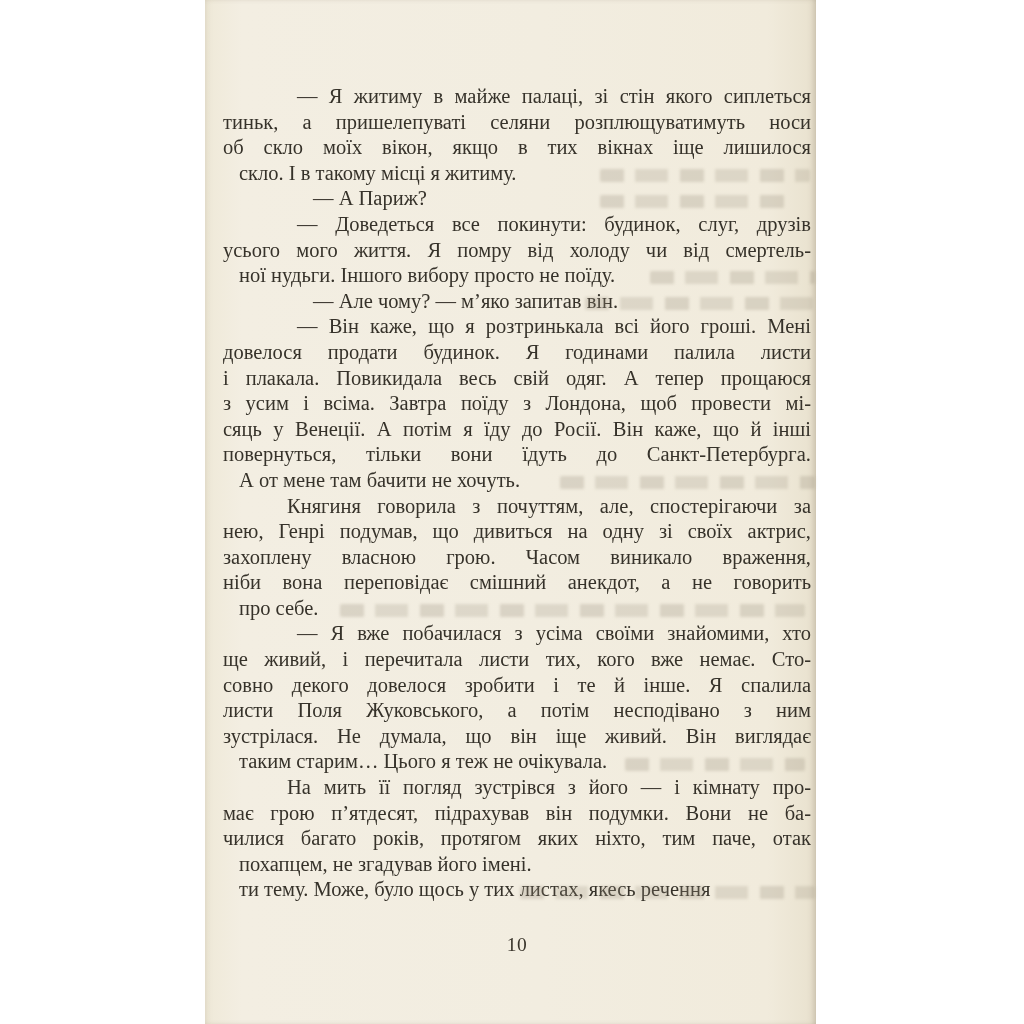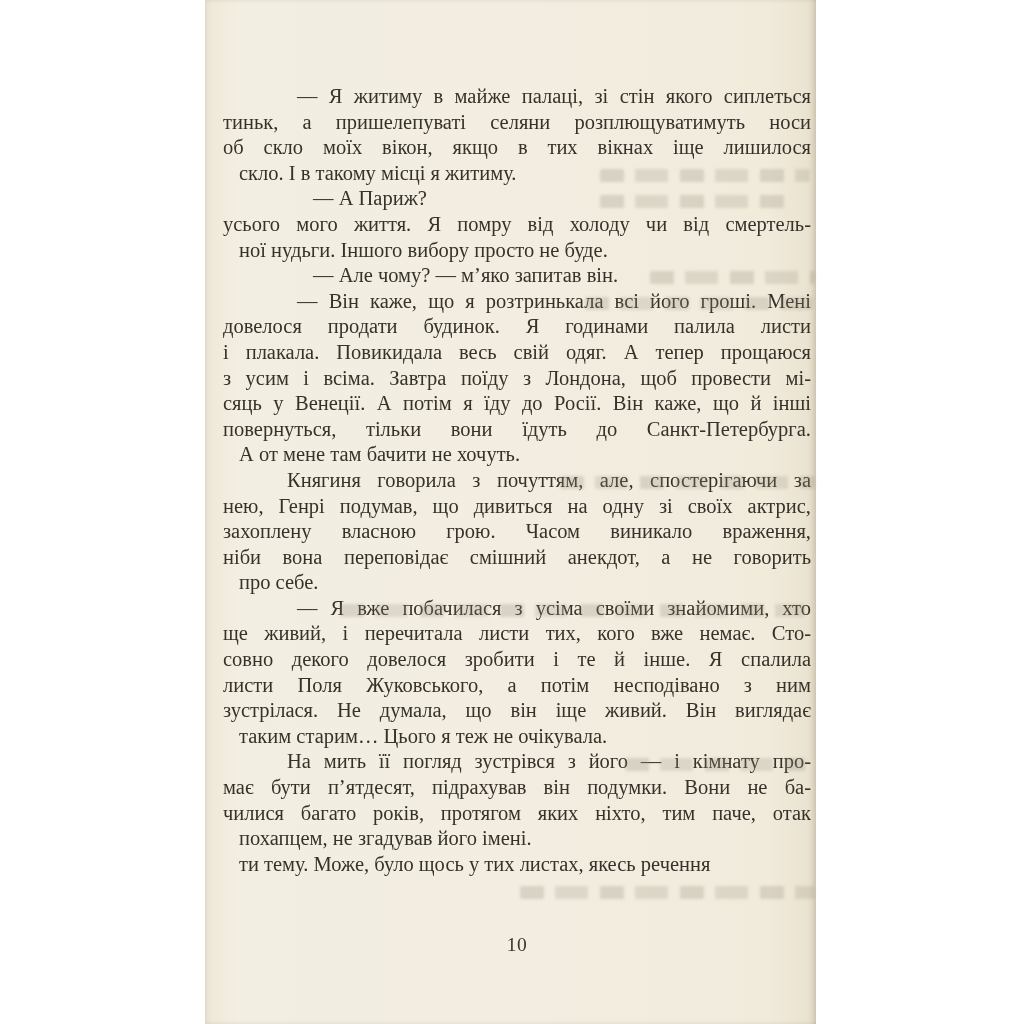--- a/index.html
+++ b/index.html
@@ -88,22 +88,23 @@
         <div class="paragraph">
           <div class="line indent dlg">— Я житиму в майже палаці, зі стін якого сиплеться</div>
           <div class="line">тиньк, а пришелепуваті селяни розплющуватимуть носи</div>
           <div class="line">об скло моїх вікон, якщо в тих вікнах іще лишилося</div>
           <div class="line last">скло. І в такому місці я житиму.</div>
         </div>
         <div class="paragraph">
           <div class="line indent dlg last">— А Париж?</div>
         </div>
         <div class="paragraph">
+          <div class="line indent dlg">— Доведеться все покинути: будинок, слуг, друзів</div>
           <div class="line">усього мого життя. Я помру від холоду чи від смертель-</div>
-          <div class="line last">ної нудьги. Іншого вибору просто не буде.</div>
+          <div class="line last">ної нудьги. Іншого вибору просто не поїду.</div>
         </div>
         <div class="paragraph">
           <div class="line indent dlg last">— Але чому? — м’яко запитав він.</div>
         </div>
         <div class="paragraph">
           <div class="line indent dlg">— Він каже, що я розтринькала всі його гроші. Мені</div>
           <div class="line">довелося продати будинок. Я годинами палила листи</div>
           <div class="line">і плакала. Повикидала весь свій одяг. А тепер прощаюся</div>
           <div class="line">з усим і всіма. Завтра поїду з Лондона, щоб провести мі-</div>
           <div class="line">сяць у Венеції. А потім я їду до Росії. Він каже, що й інші</div>
@@ -120,21 +121,21 @@
         <div class="paragraph">
           <div class="line indent dlg">— Я вже побачилася з усіма своїми знайомими, хто</div>
           <div class="line">ще живий, і перечитала листи тих, кого вже немає. Сто-</div>
           <div class="line">совно декого довелося зробити і те й інше. Я спалила</div>
           <div class="line">листи Поля Жуковського, а потім несподівано з ним</div>
           <div class="line">зустрілася. Не думала, що він іще живий. Він виглядає</div>
           <div class="line last">таким старим… Цього я теж не очікувала.</div>
         </div>
         <div class="paragraph">
           <div class="line indent pln">На мить її погляд зустрівся з його — і кімнату про-</div>
-          <div class="line">має бути п’ятдесят, підрахував він подумки. Вони не ба-</div>
+          <div class="line">має грою п’ятдесят, підрахував він подумки. Вони не ба-</div>
           <div class="line">чилися багато років, протягом яких ніхто, тим паче, отак</div>
           <div class="line last">похапцем, не згадував його імені.</div>
         </div>
         <div class="paragraph">
           <div class="line last">ти тему. Може, було щось у тих листах, якесь речення</div>
         </div>
       </div>
 
     <div class="ghost" style="top:169px; left:395px; width:210px;"></div>
     <div class="ghost" style="top:195px; left:395px; width:185px;"></div>

